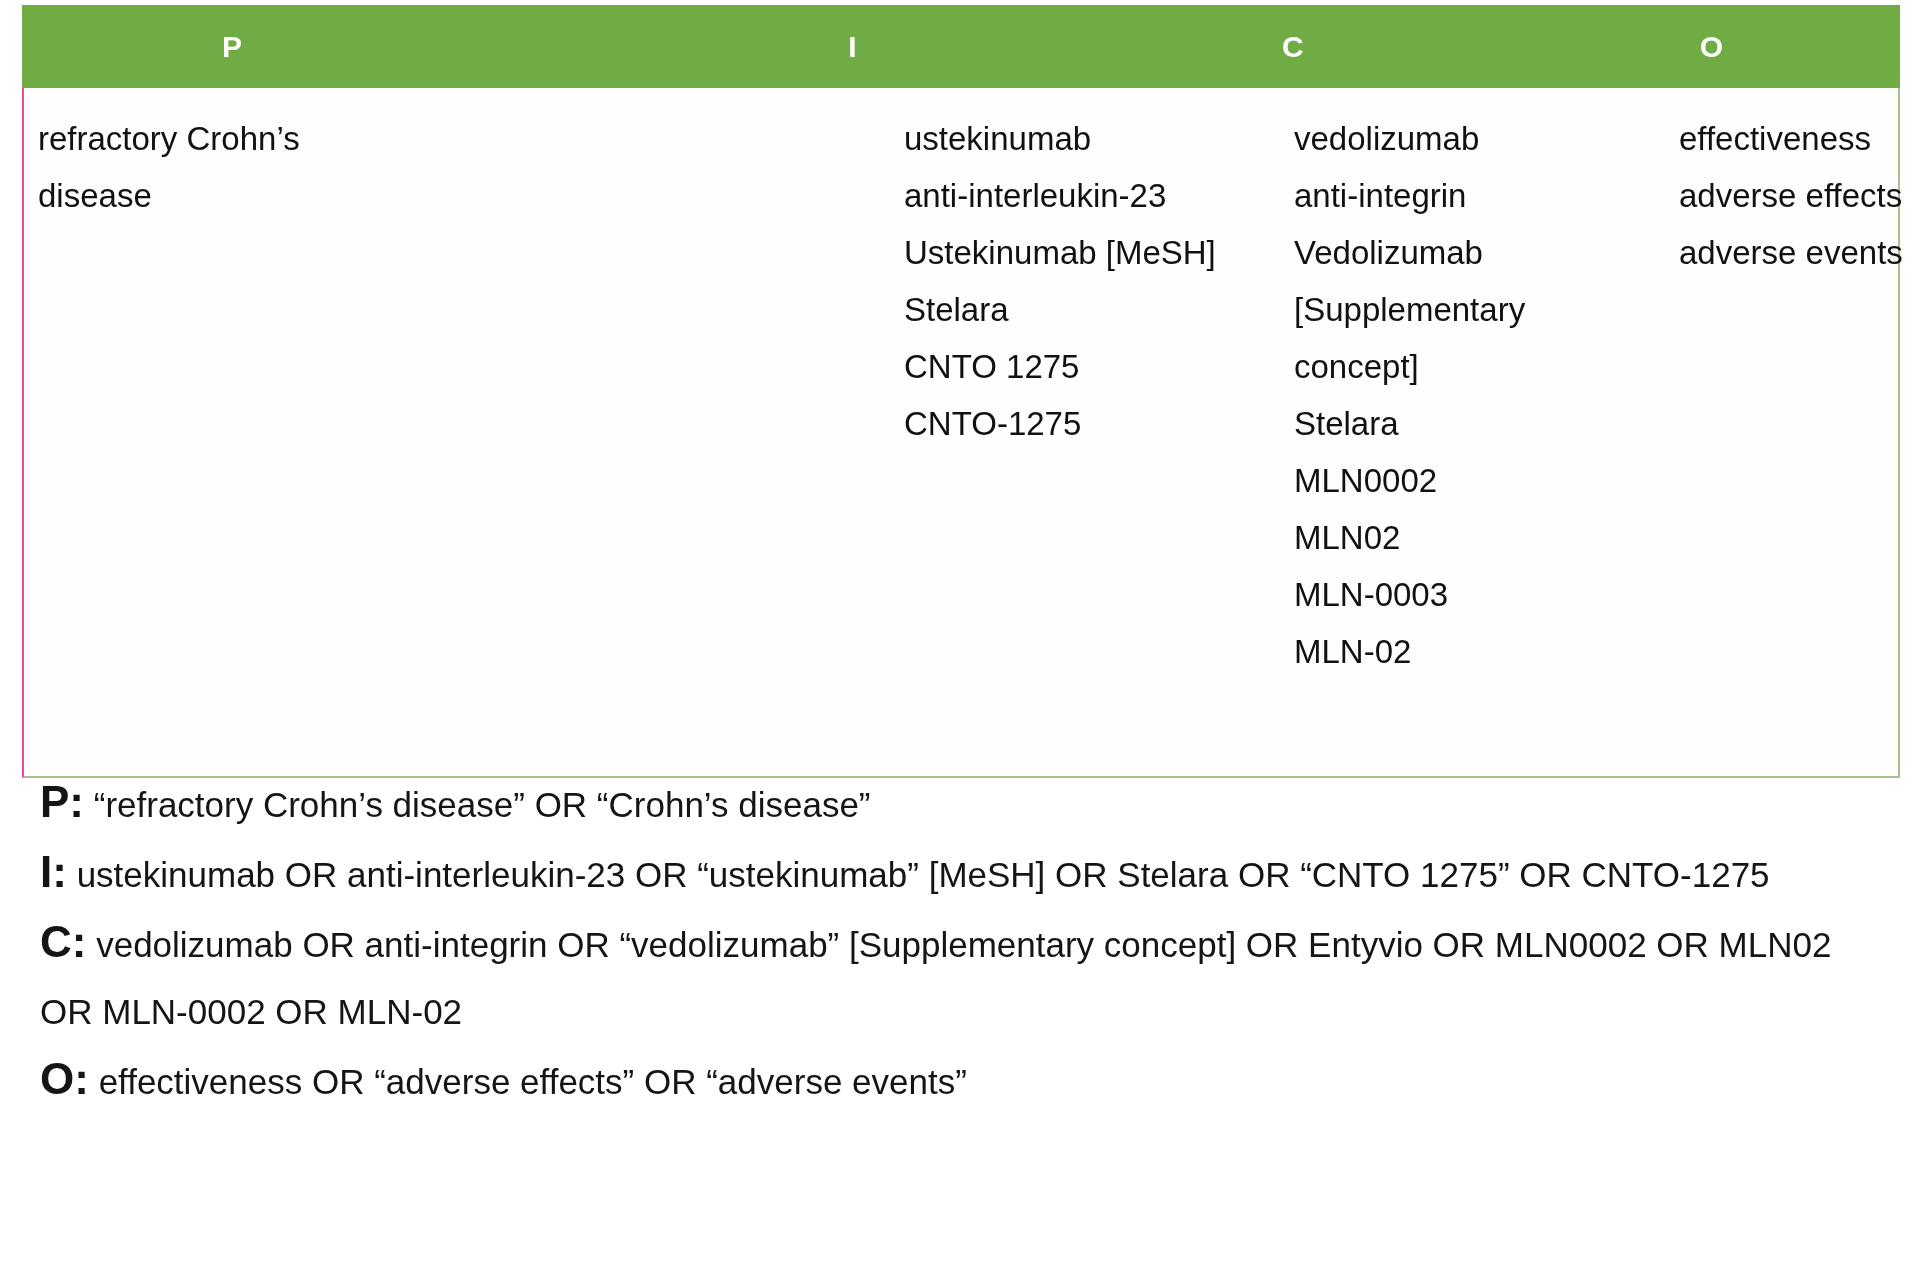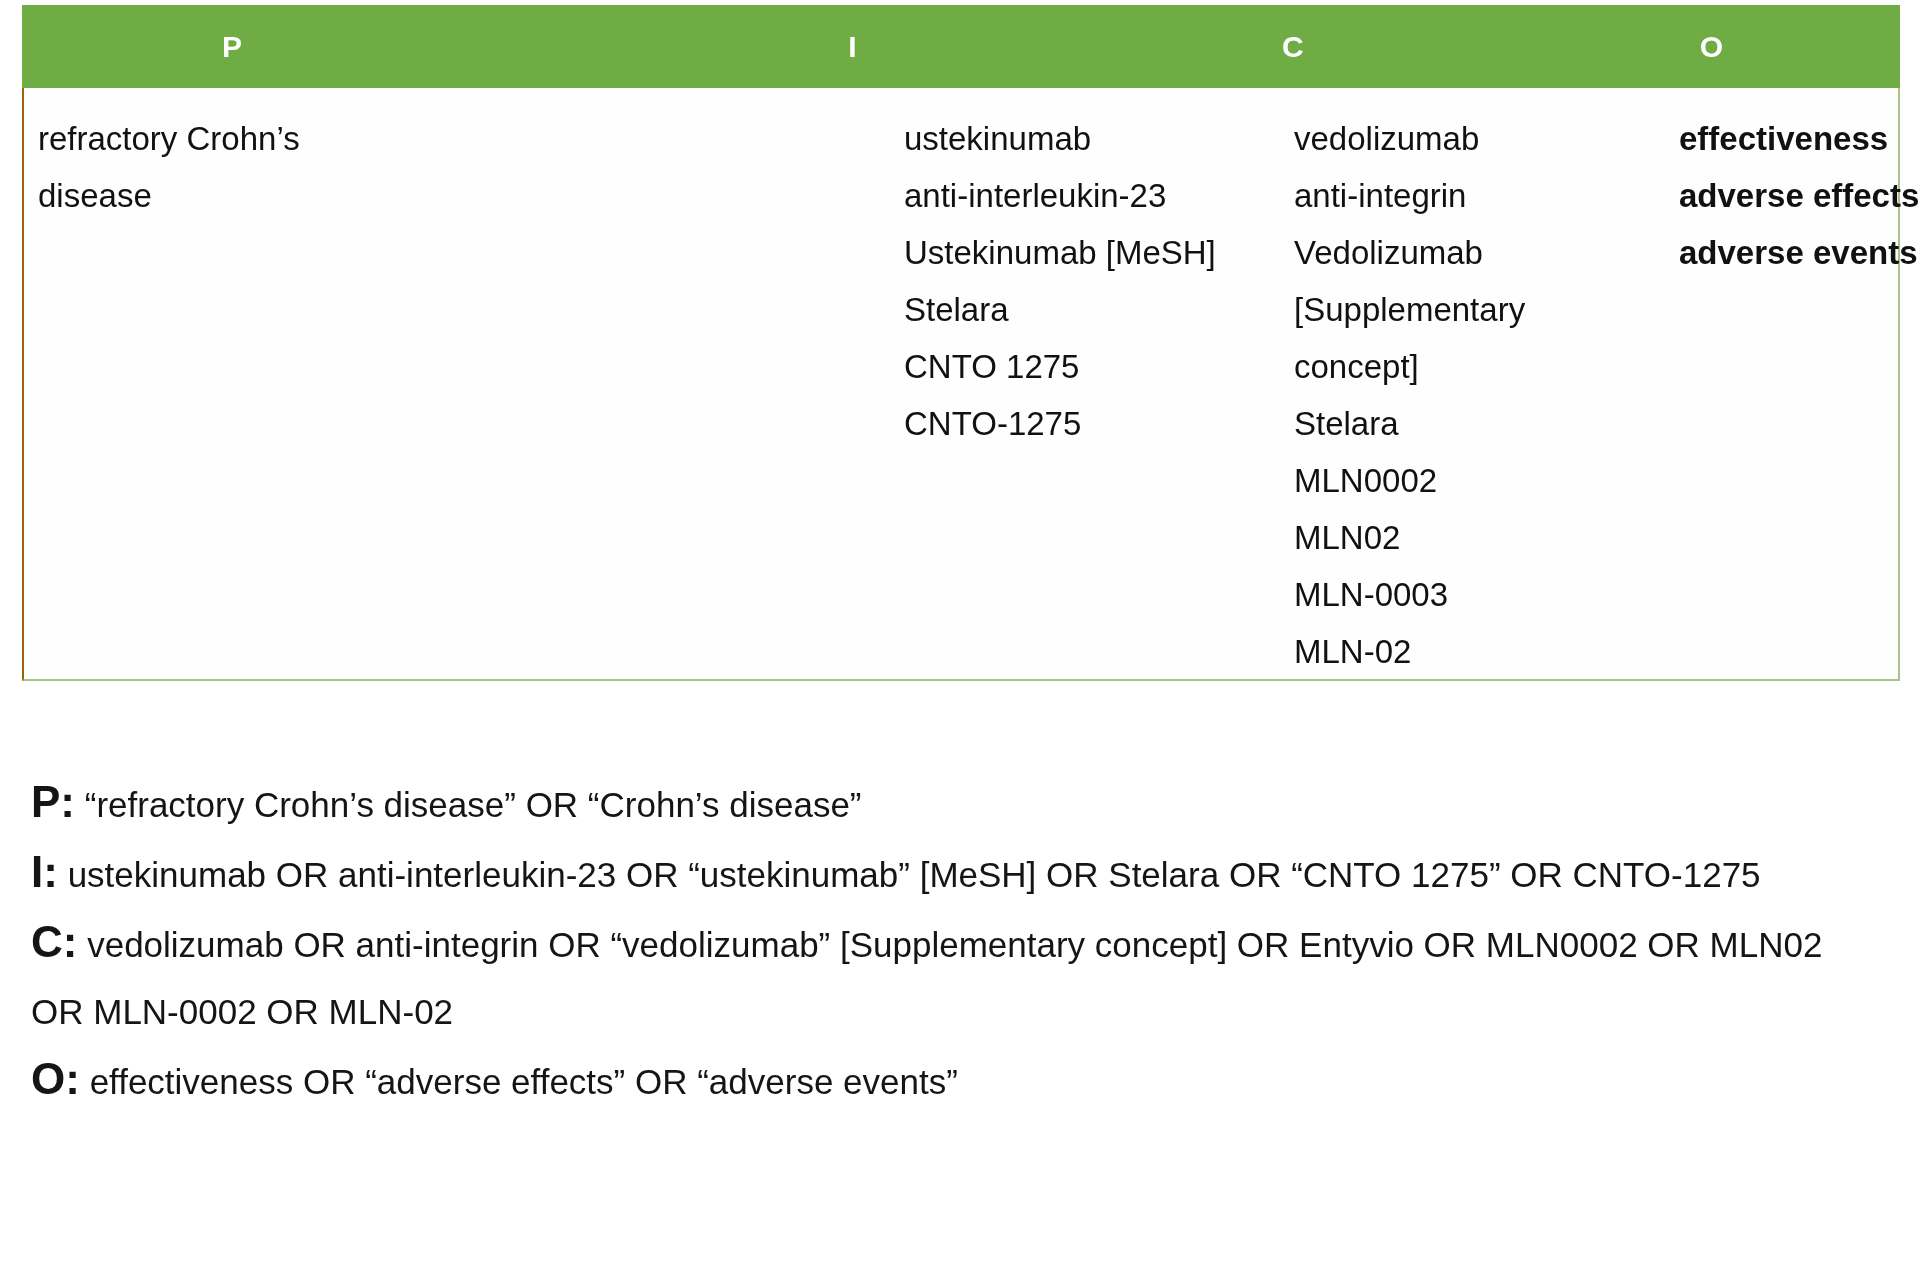--- a/index.html
+++ b/index.html
@@ -36,58 +36,58 @@
     color: #ffffff;
     font-weight: bold;
     font-size: 30px;
     display: flex;
     align-items: center;
     justify-content: center;
     letter-spacing: 0.5px;
   }
   .pico-body {
     display: flex;
-    height: 593px;
+    height: 690px;
     background: #fdfefd;
-    border-left: 2px solid #a16207;
+    border-left: 2px solid #ec4899;
     border-right: 2px solid #a9c18a;
     border-bottom: 2px solid #a9c18a;
     box-sizing: border-box;
   }
   .pico-body .bcell {
     padding-top: 22px;
     box-sizing: border-box;
   }
   .term {
     font-size: 33px;
     line-height: 57px;
     color: #111111;
     white-space: nowrap;
   }
 
   
   .col-p { width: 480px; }
   .col-i { width: 480px; }
   .col-c { width: 480px; }
-  .col-o { width: 430px; font-weight: bold; }
+  .col-o { width: 430px; }
 
   .bcell.col-p { padding-left: 14px; }
   .bcell.col-i { padding-left: 400px; }
   .bcell.col-c { padding-left: 310px; }
   .bcell.col-o { padding-left: 215px; }
 
   .hcell.col-p { padding-right: 90px; }
   .hcell.col-i { padding-left: 110px; }
   .hcell.col-c { padding-left: 20px; }
   .hcell.col-o { padding-left: 20px; }
 
   
   .queries {
     position: absolute;
-    left: 31px;
+    left: 40px;
     top: 768px;
     width: 1840px;
   }
   .qline {
     font-size: 35px;
     line-height: 67px;
     color: #151515;
     font-family: "Liberation Sans", sans-serif;
   }
   .qprefix {

